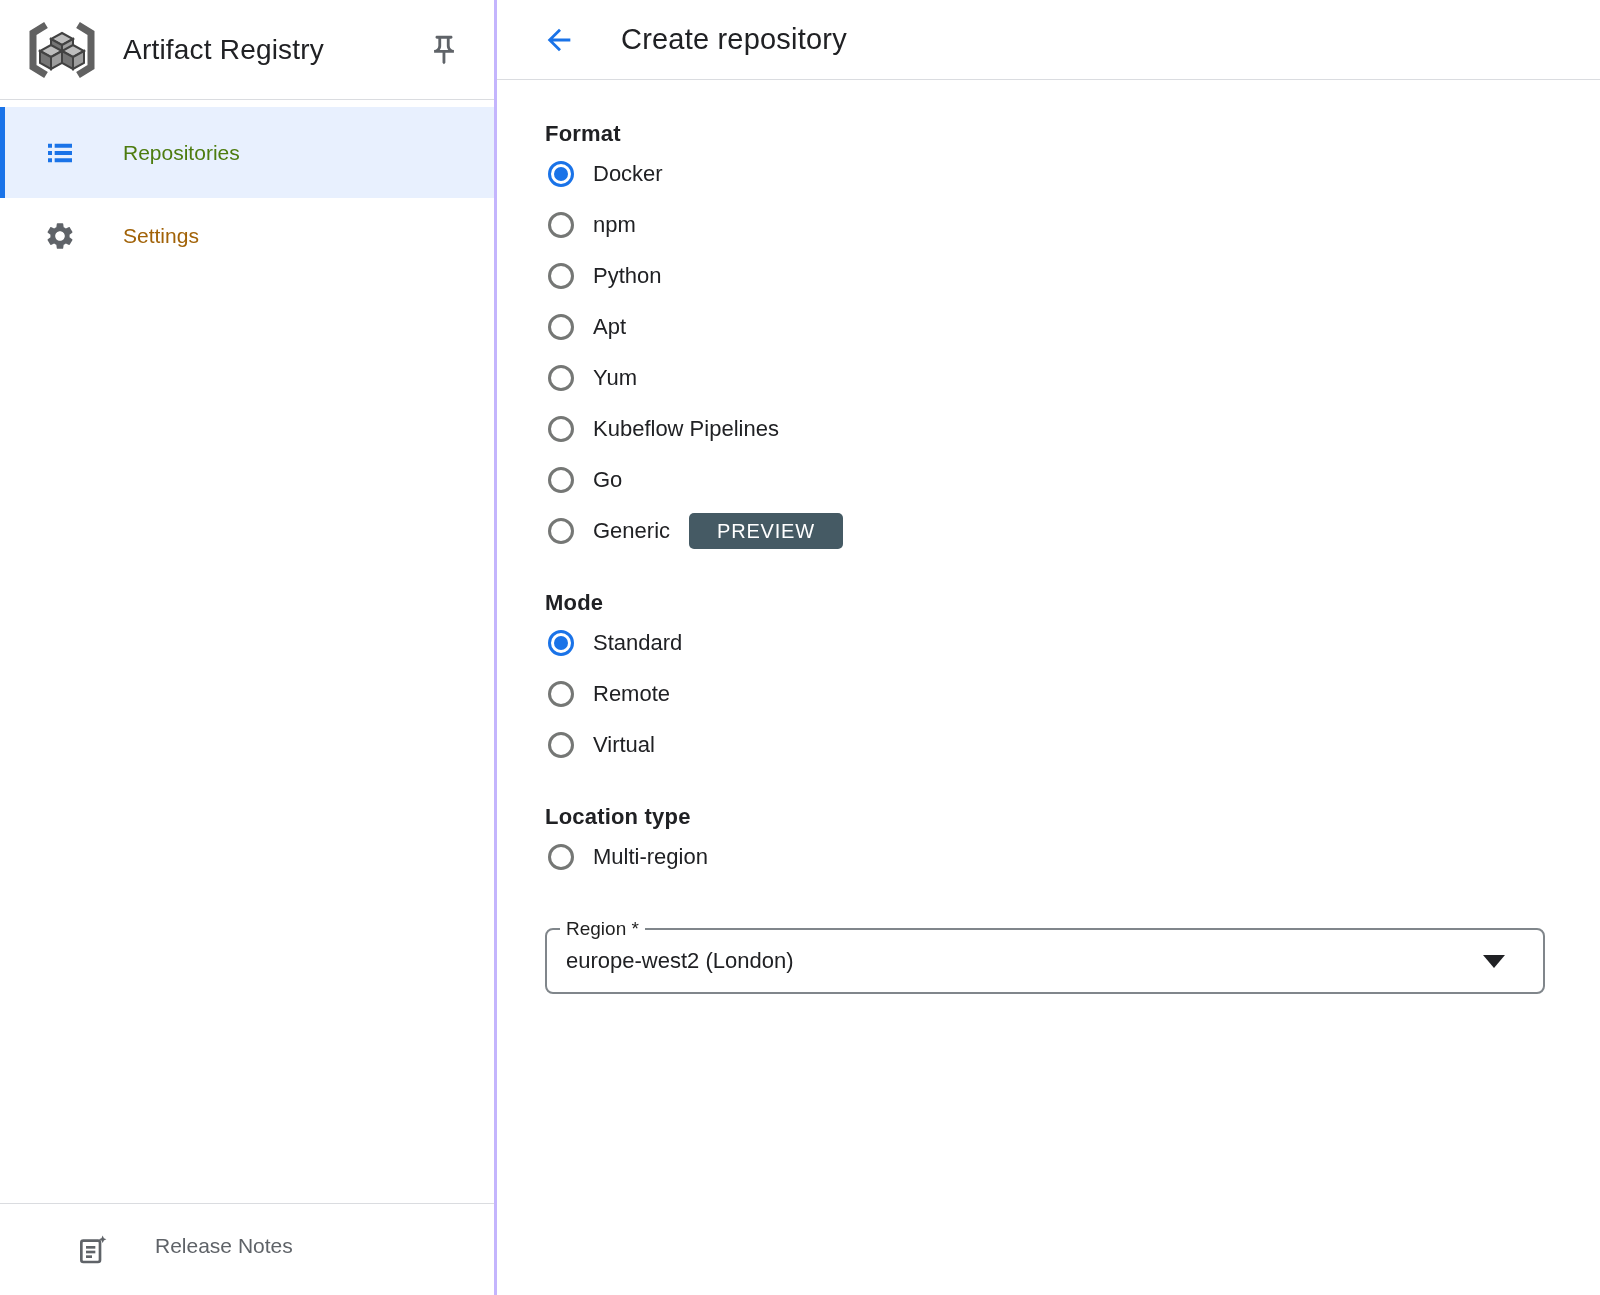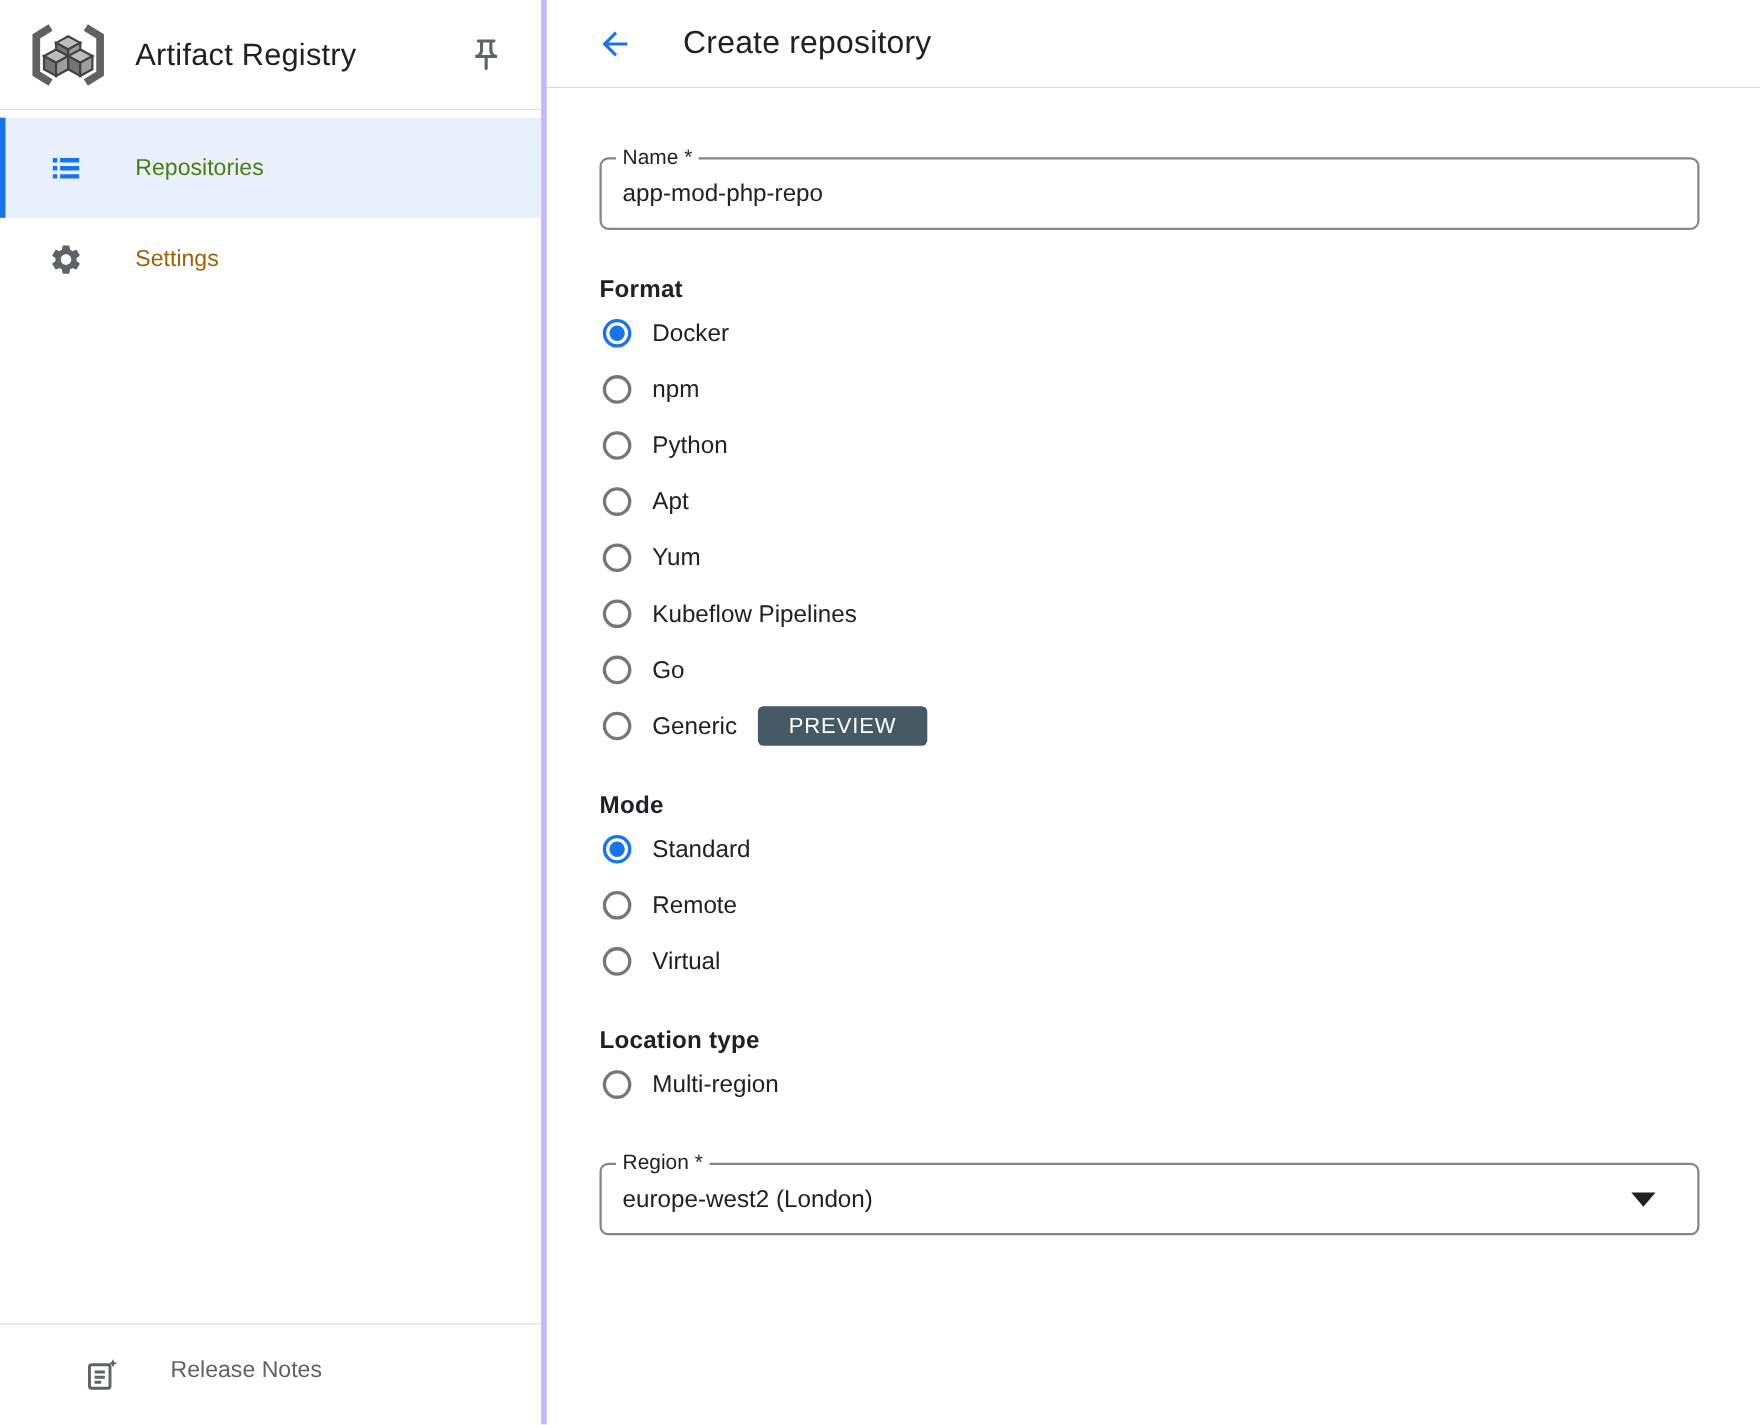--- a/index.html
+++ b/index.html
@@ -3,21 +3,21 @@
 <meta charset="utf-8">
 <style>
   * { margin:0; padding:0; box-sizing:border-box; }
   html,body { width:1600px; height:1295px; background:#fff; overflow:hidden;
               font-family:"Liberation Sans", sans-serif; color:#202124; }
 
   
   .app { position:relative; width:1600px; height:1295px; display:flex; }
 
   
-  .sidebar { position:relative; width:497px; height:100%; border-right:5px solid #c4b5fd; background:#fff; flex:0 0 497px; }
+  .sidebar { position:relative; width:497px; height:100%; border-right:3px solid #c4b5fd; background:#fff; flex:0 0 497px; }
   .sidebar-header { height:100px; display:flex; align-items:center; border-bottom:1px solid #dadce0; padding:0 28px; }
   .product-logo { width:68px; height:62px; flex:0 0 68px; }
   .product-title { font-size:28px; font-weight:400; color:#202124; margin-left:27px; flex:1; letter-spacing:.2px; }
   .pin-btn { width:44px; height:44px; display:flex; align-items:center; justify-content:center; cursor:pointer; border-radius:50%; }
 
   .nav { padding-top:7px; }
   .nav-item { position:relative; display:flex; align-items:center; height:76px; cursor:pointer; }
   .nav-item .nav-icon { width:32px; height:32px; margin-left:44px; flex:0 0 32px; display:flex; align-items:center; justify-content:center; }
   .nav-item .nav-label { margin-left:47px; font-size:21px; color:#a16207; }
   .nav-item.selected { background:#e8f0fe; height:91px; }
@@ -133,24 +133,20 @@
       <div class="back-btn">
         <svg width="34" height="34" viewBox="0 0 24 24" fill="#1a73e8">
           <path d="M20,11H7.83l5.59,-5.59L12,4l-8,8l8,8l1.41,-1.41L7.83,13H20V11z"></path>
         </svg>
       </div>
       <h1 class="page-title">Create repository</h1>
     </div>
 
     <div class="content">
 
-      <div class="ofield">
-        <span class="flabel">Name *</span>
-        <input type="text" value="app-mod-php-repo" style="">
-      </div>
 
       <div class="section-label">Format</div>
       <div class="radio-group">
         <label class="radio-row">
           <span class="radio checked"></span>
           <span class="radio-label">Docker</span>
         </label>
         <label class="radio-row">
           <span class="radio"></span>
           <span class="radio-label">npm</span>

